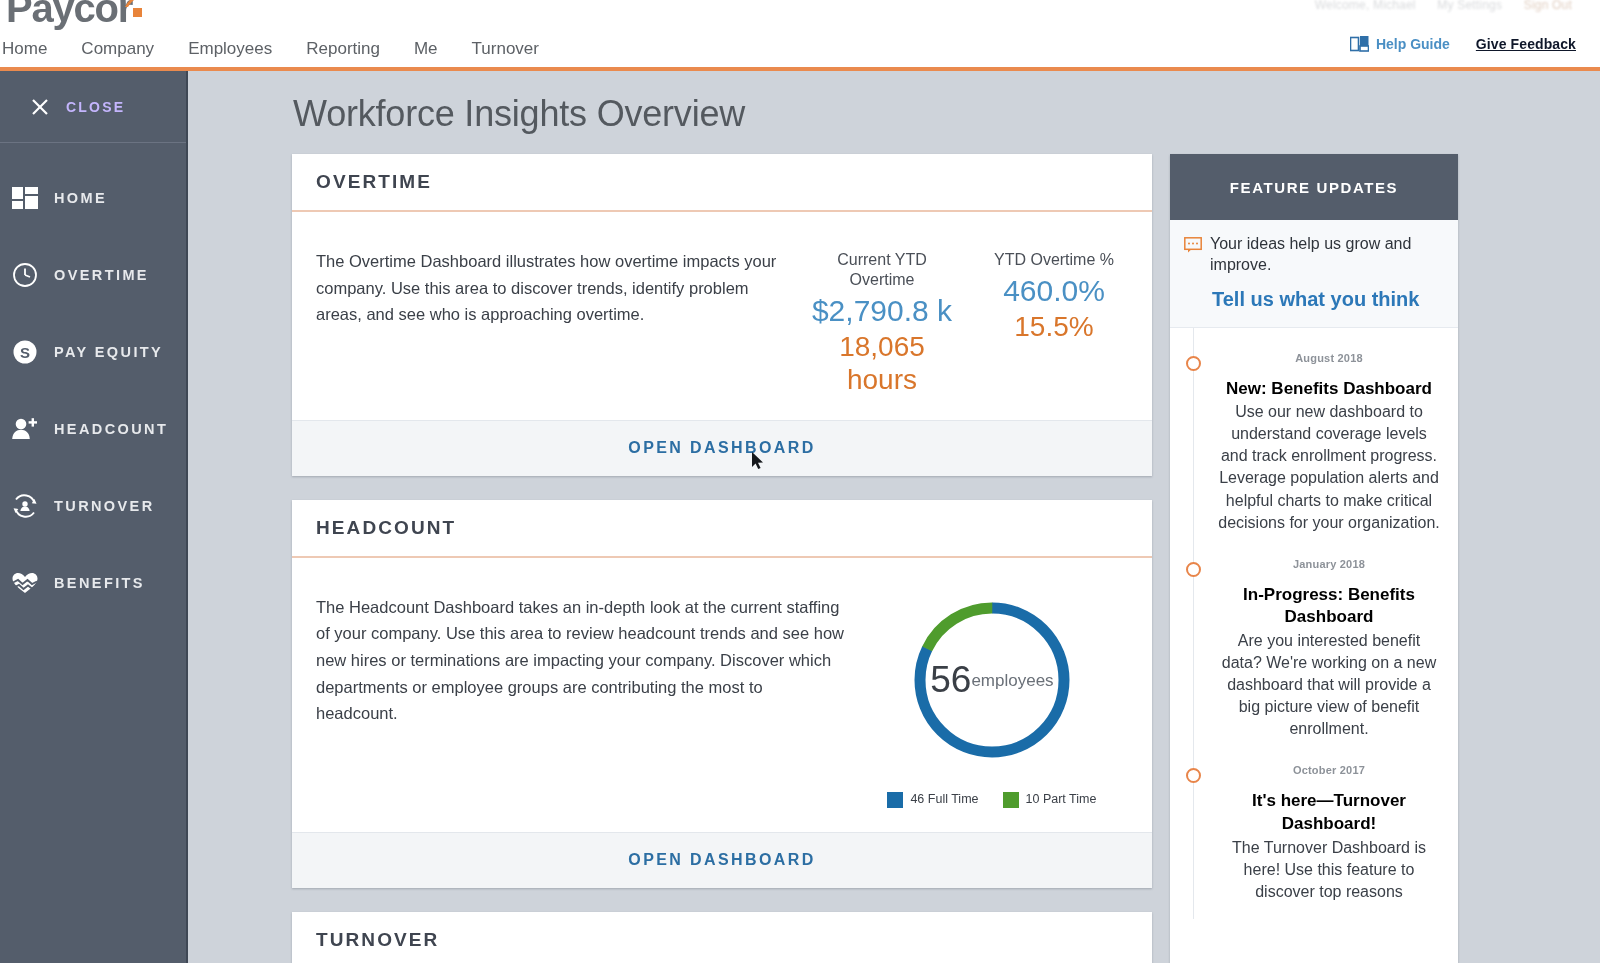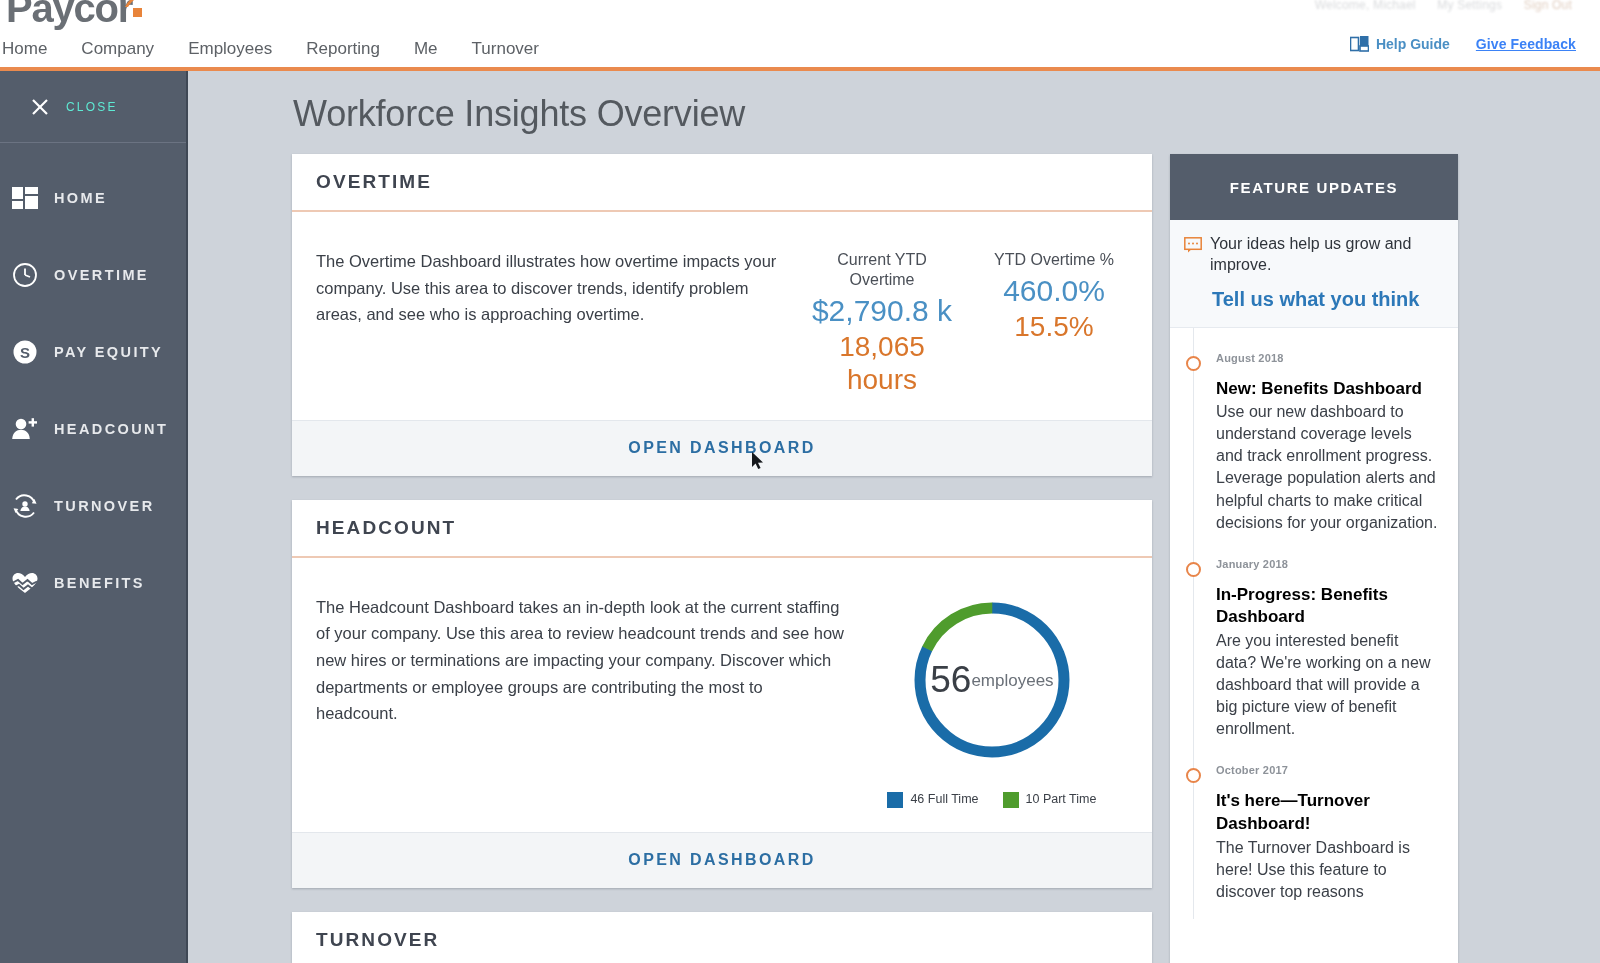--- a/index.html
+++ b/index.html
@@ -54,21 +54,21 @@
     position: absolute; right: 24px; top: 36px;
     display: flex; align-items: center; gap: 26px;
   }
   .help-guide {
     display: flex; align-items: center; gap: 7px;
     font-size: 14px; color: #4a8fc4; font-weight: 600;
     text-decoration: none;
   }
   .book-icon { width: 19px; height: 16px; display: block; }
   .give-feedback {
-    font-size: 14px; color: #3b82f6; font-weight: 700;
+    font-size: 14px; color: #0f172a; font-weight: 700;
     text-decoration: underline; letter-spacing: .1px;
   }
   .orange-rule {
     position: absolute; left: 0; top: 67px; width: 1600px; height: 4px;
     background: #ea8a4e;
   }
 
   
   .body-area {
     position: absolute; top: 71px; left: 0;
@@ -84,21 +84,21 @@
     border-right: 2px solid #3f4855;
   }
   .side-close {
     height: 72px; display: flex; align-items: center;
     padding-left: 30px; gap: 16px;
     border-bottom: 1px solid #6b7382;
     cursor: pointer;
   }
   .x-icon { width: 20px; height: 20px; display: block; }
   .side-close-label {
-    color: #5eead4; font-size: 12px; font-weight: 400;
+    color: #c4b5fd; font-size: 14px; font-weight: 700;
     letter-spacing: 2.2px;
   }
   .side-items { padding-top: 16px; }
   .side-item {
     height: 77px; display: flex; align-items: center;
     padding-left: 10px; gap: 14px; cursor: pointer;
   }
   .side-ico {
     width: 30px; min-width: 30px; height: 30px;
     display: flex; align-items: center; justify-content: center;
@@ -213,21 +213,21 @@
   .fu-ideas-row { display: flex; gap: 8px; }
   .chat-icon { width: 18px; min-width: 18px; height: 16px; margin-top: 3px; }
   .fu-ideas-txt {
     font-size: 16px; line-height: 1.3; color: #2f343b;
   }
   .fu-ideas-link {
     display: block; margin-top: 12px; margin-left: 28px;
     font-size: 20px; color: #2c78b8; font-weight: 700;
     text-decoration: none;
   }
-  .fu-list { position: relative; padding: 16px 0 0 0; }
+  .fu-list { position: relative; padding: 16px 0 0 0; text-align: center; }
   .fu-spine {
     position: absolute; left: 23px; top: 0; bottom: 0;
     width: 1px; background: #e4e8ed;
   }
   .fu-item {
     position: relative; padding: 8px 16px 16px 46px;
   }
   .fu-ring {
     position: absolute; left: 16px; top: 12px;
     width: 15px; height: 15px; border: 2px solid #e8854a;

